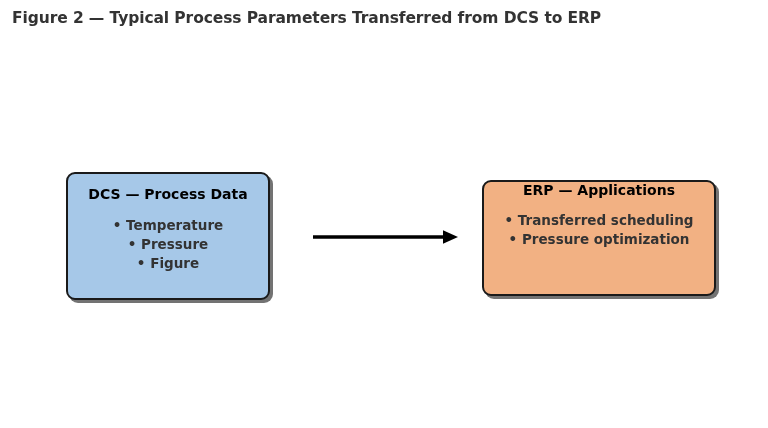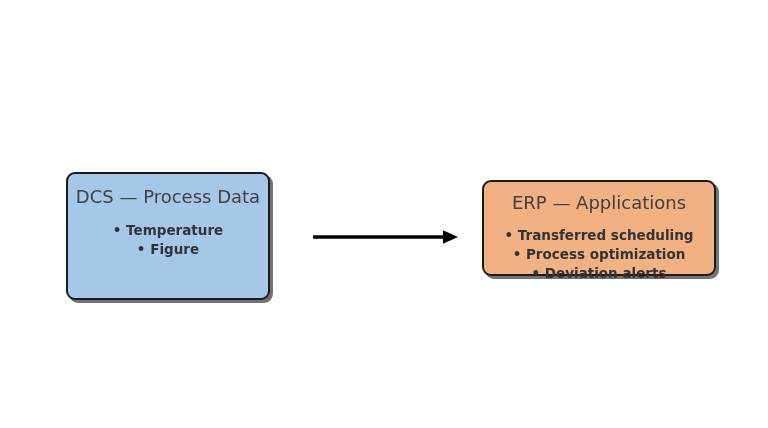--- a/index.html
+++ b/index.html
@@ -42,23 +42,23 @@
     border-radius: 9px;
     box-shadow: 3px 3px 0 rgba(0, 0, 0, 0.55);
     display: flex;
     flex-direction: column;
     align-items: center;
     text-align: center;
     color: #333333;
   }
 
   .node-heading {
-    font-size: 18px;
-    font-weight: normal;
-    color: #404040;
+    font-size: 14px;
+    font-weight: bold;
+    color: #000000;
     white-space: nowrap;
   }
 
   .node-list {
     list-style: none;
     margin: 17px;
     padding: 0;
     width: 100%;
   }
 
@@ -85,58 +85,58 @@
   }
   #dcs-box .node-list {
     margin-top: 14px;
   }
 
   
   #erp-box {
     left: 482px;
     top: 180px;
     width: 234px;
-    height: 96px;
+    height: 116px;
     background: #f2b183;
-    padding-top: 10px;
   }
   #erp-box .node-list {
     margin-top: 13px;
   }
 
   
   #flow-arrow {
     position: absolute;
     left: 311px;
     top: 225px;
     width: 148px;
     height: 24px;
   }
 </style>
 </head>
 <body>
 
 <div id="figure-canvas">
 
+  <div id="figure-title">Figure 2 — Typical Process Parameters Transferred from DCS to ERP</div>
 
   <div id="dcs-box" class="node-box">
     <div class="node-heading">DCS — Process Data</div>
     <ul class="node-list">
       <li>Temperature</li>
+      <li>Pressure</li>
       <li>Figure</li>
     </ul>
   </div>
 
   <svg id="flow-arrow" viewBox="0 0 148 24">
     <line x1="2" y1="12" x2="133" y2="12" stroke="#000000" stroke-width="3.4"></line>
     <polygon points="132,5.2 147,12 132,18.8" fill="#000000"></polygon>
   </svg>
 
   <div id="erp-box" class="node-box">
     <div class="node-heading">ERP — Applications</div>
     <ul class="node-list">
       <li>Transferred scheduling</li>
-      <li>Process optimization</li>
-      <li>Deviation alerts</li>
+      <li>Pressure optimization</li>
     </ul>
   </div>
 
 </div>
 
 </body></html>

